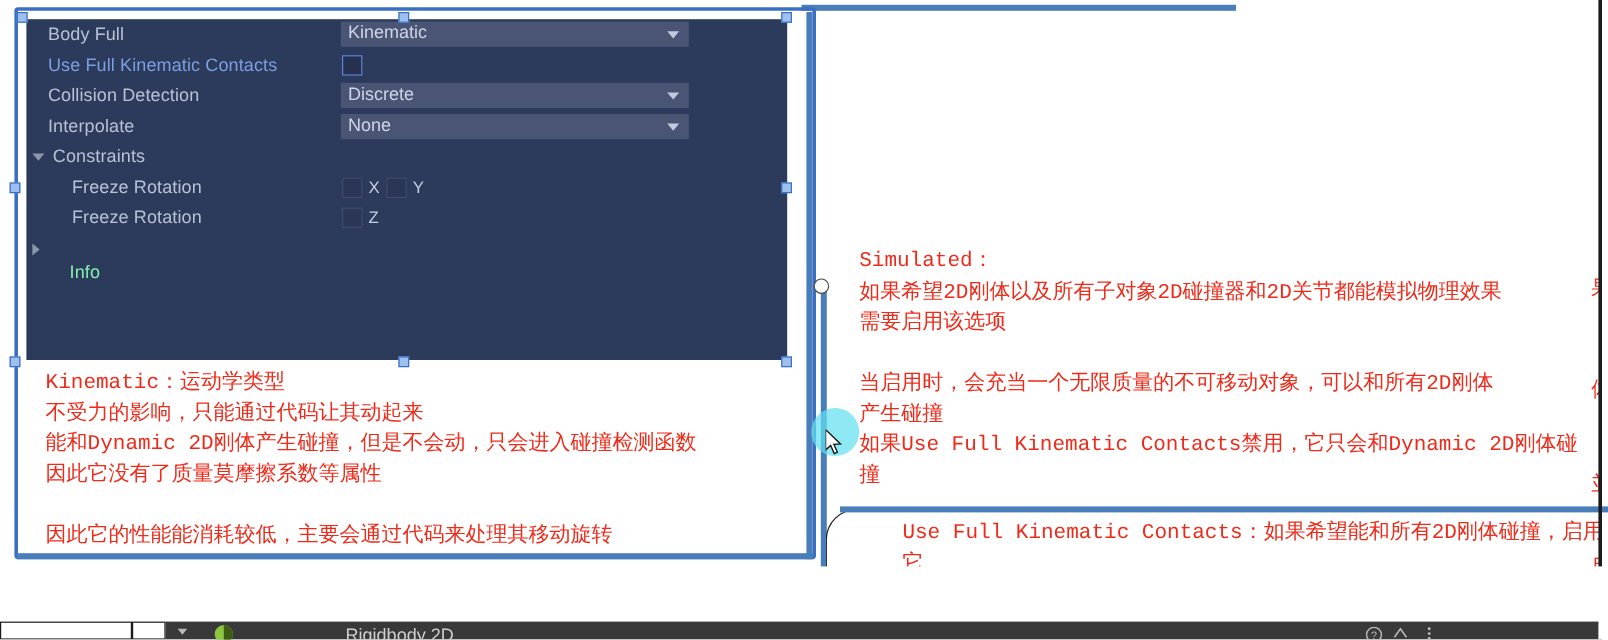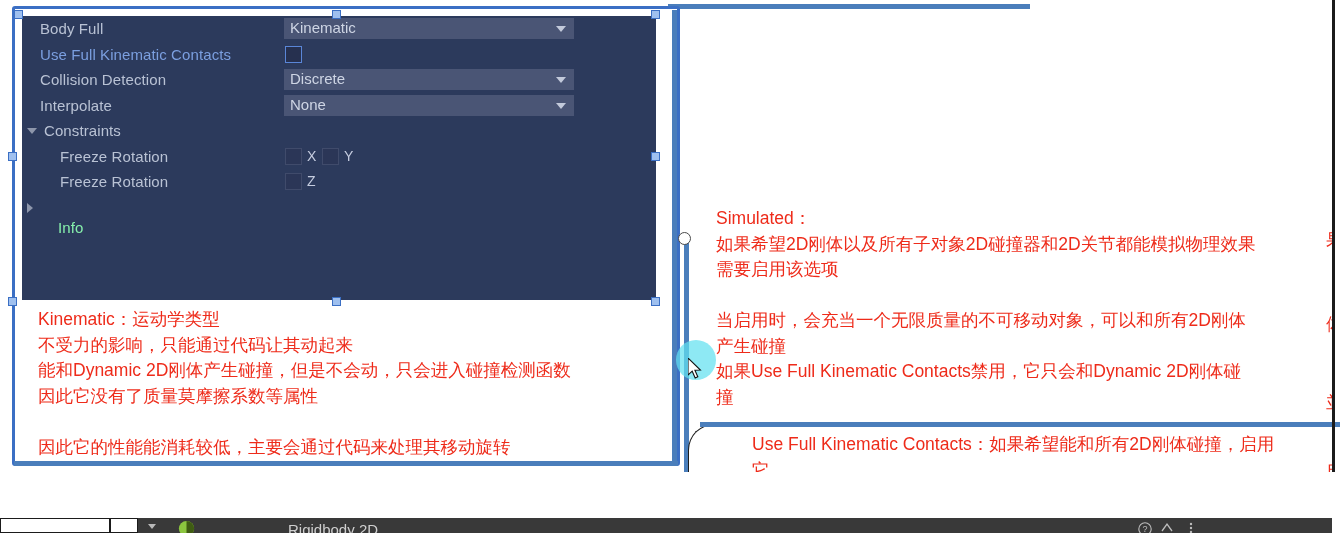--- a/index.html
+++ b/index.html
@@ -128,21 +128,21 @@
   .axis-lbl.ay{left:322px;}
   .axis-lbl.az{left:285px;}
 
   
   .note{
     position:absolute;
     color:#ee2b1a;
     font-size:17.5px;
     line-height:25.5px;
     white-space:pre-wrap;
-    font-family:Liberation Sans, sans-serif;
+    font-family:Liberation Mono, monospace;
   }
   #note-left{left:38px;top:307px;width:630px;}
   #note-sim{left:716px;top:206px;width:616px;}
   #note-ufkc{left:716px;top:432px;width:616px;margin-left:36px;}
 
   
   #left-note-bottom-rule{
     left:14px;top:461px;width:664px;height:5px;background:#4a7ebb;
   }
 

